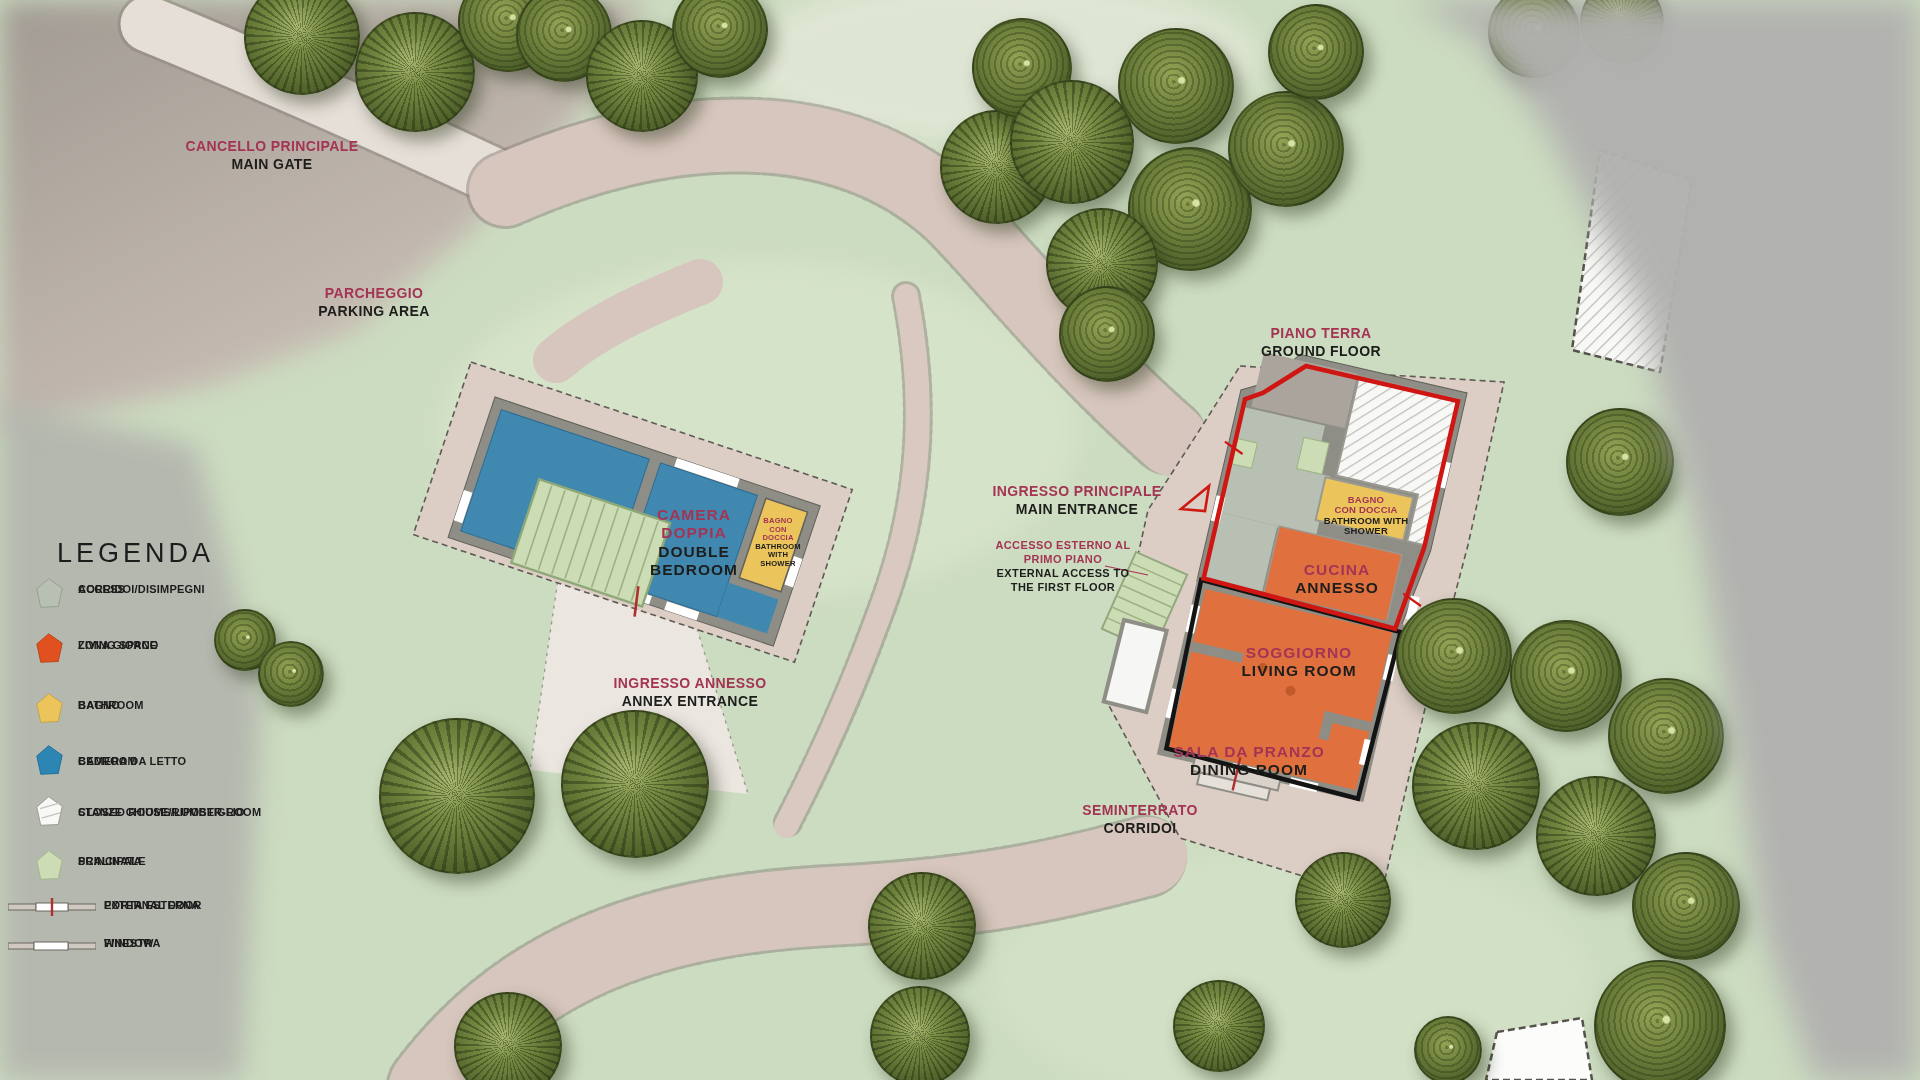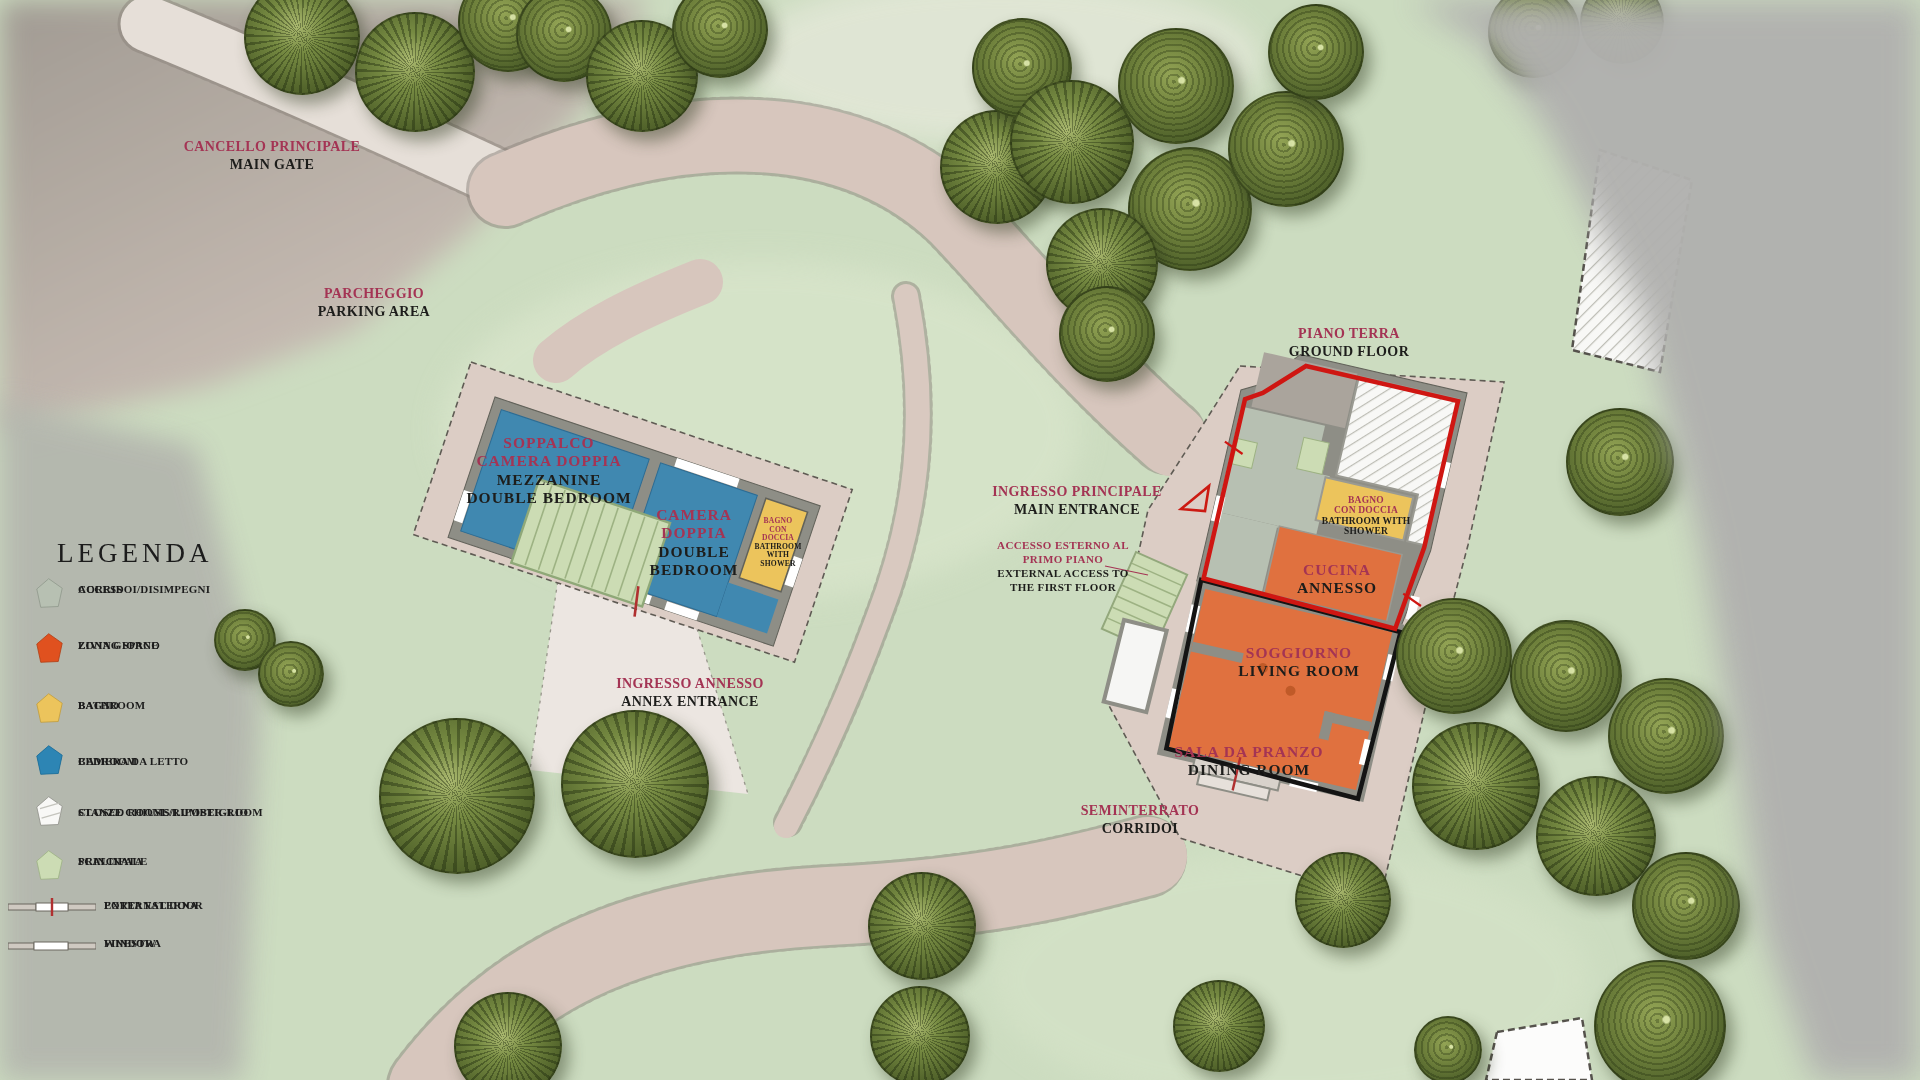--- a/index.html
+++ b/index.html
@@ -1,17 +1,17 @@
 <!DOCTYPE html>
 <html><head>
 <meta charset="utf-8">
 <style>
   html,body{margin:0;padding:0;background:#888;}
   #stage{position:relative;width:1920px;height:1080px;overflow:hidden;
-         font-family:Liberation Serif, serif;background:#ccdcc0;}
+         font-family:Liberation Sans, sans-serif;background:#ccdcc0;}
   #stage svg{display:block}
   .layer{position:absolute;left:0;top:0;width:1920px;height:1080px;}
   .trees{z-index:2;pointer-events:none}
   .grayfade{z-index:3;pointer-events:none}
   .labels{z-index:4}
   .legend{z-index:5}
   .tree{position:absolute;border-radius:50%;
         box-shadow:7px 9px 16px rgba(45,55,28,.45);
         border:2px solid rgba(38,50,18,.55);}
   .t1{background-image:
@@ -260,26 +260,20 @@
     <div class="mlabel sz14" style="left:272px;top:138px">
       <div class="it">CANCELLO PRINCIPALE</div>
       <div class="en">MAIN GATE</div>
     </div>
 
     <div class="mlabel sz14" style="left:374px;top:285px">
       <div class="it">PARCHEGGIO</div>
       <div class="en">PARKING AREA</div>
     </div>
 
-    <div class="mlabel room" style="left:549px;top:434px">
-      <div class="it">SOPPALCO</div>
-      <div class="it">CAMERA DOPPIA</div>
-      <div class="en">MEZZANINE</div>
-      <div class="en">DOUBLE BEDROOM</div>
-    </div>
 
     <div class="mlabel room" style="left:694px;top:506px">
       <div class="it">CAMERA</div>
       <div class="it">DOPPIA</div>
       <div class="en">DOUBLE</div>
       <div class="en">BEDROOM</div>
     </div>
 
     <div class="mlabel tiny" style="left:778px;top:517px">
       <div class="it">BAGNO</div>
@@ -288,21 +282,21 @@
       <div class="en">BATHROOM</div>
       <div class="en">WITH</div>
       <div class="en">SHOWER</div>
     </div>
 
     <div class="mlabel sz14" style="left:690px;top:675px">
       <div class="it">INGRESSO ANNESSO</div>
       <div class="en">ANNEX ENTRANCE</div>
     </div>
 
-    <div class="mlabel sz14" style="left:1349px;top:325px">
+    <div class="mlabel sz14" style="left:1321px;top:325px">
       <div class="it">PIANO TERRA</div>
       <div class="en">GROUND FLOOR</div>
     </div>
 
     <div class="mlabel sz14" style="left:1077px;top:483px">
       <div class="it">INGRESSO PRINCIPALE</div>
       <div class="en">MAIN ENTRANCE</div>
     </div>
 
     <div class="mlabel sz13" style="left:1063px;top:538px">

